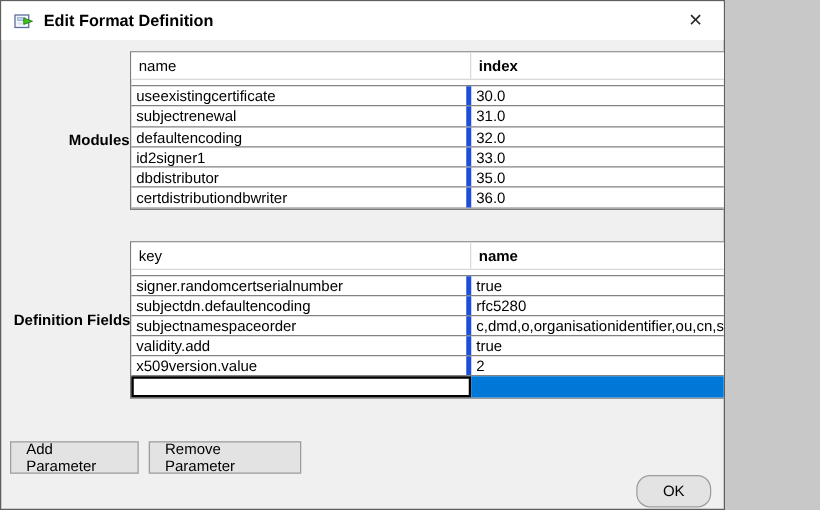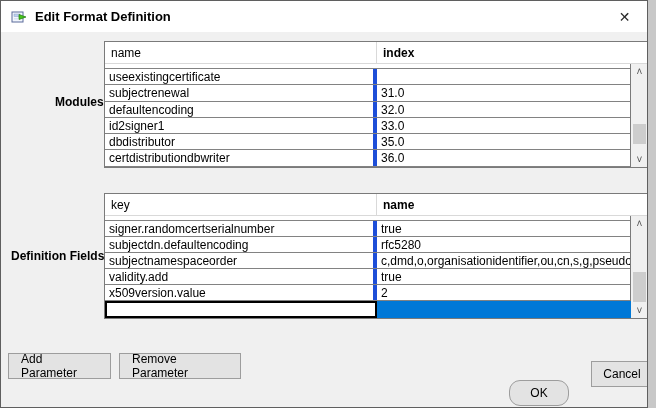--- a/index.html
+++ b/index.html
@@ -1,31 +1,31 @@
 <!DOCTYPE html>
 <html><head>
 <meta charset="utf-8">
 <style>
   html,body{margin:0;padding:0;background:#c8c8c8;}
   *{box-sizing:border-box;}
   .dialog{
-    position:relative;width:648px;height:408px;
+    position:relative;width:580px;height:408px;
     background:#f0f0f0;border:1px solid #5f5f5f;
     font-family:"Liberation Sans","DejaVu Sans",sans-serif;
     font-size:12px;color:#000;overflow:hidden;
   }
   
   .titlebar{position:absolute;left:0;top:0;right:0;height:31px;background:#ffffff;display:flex;align-items:center;}
   .app-icon{width:16px;height:16px;margin:0 8px 0 10px;flex:0 0 auto;}
   .title{font-size:13px;font-weight:700;}
   .close-btn{position:absolute;right:0;top:0;width:45px;height:31px;display:flex;align-items:center;justify-content:center;cursor:default;}
   .close-btn span{font-size:14px;color:#2b2b2b;}
   
   .sec-label{position:absolute;left:10px;font-weight:700;font-size:12px;}
-  #modules-label{top:94px;padding-left:44px;}
+  #modules-label{top:104px;padding-left:44px;}
   #fields-label{top:248px;}
   
   .table{position:absolute;left:103px;width:545px;background:#fff;border:1px solid #7a7a7a;}
   #modules-table{top:40px;height:127px;}
   #fields-table{top:192px;height:126px;}
   .thead{height:22px;display:flex;border-bottom:1px solid #d9d9d9;background:#fff;}
   .hcell{padding:4px 16px 0 6px;white-space:nowrap;overflow:hidden;}
   .hcell.h0{width:272px;border-right:1px solid #d9d9d9;}
   .hcell.h1{flex:1;font-weight:bold;}
   .tbody{position:absolute;top:22px;left:0;right:17px;bottom:0;overflow:hidden;border-right:1px solid #7a7a7a;}
@@ -79,20 +79,21 @@
 
   <div class="table" id="modules-table">
     <div class="thead">
       <div class="hcell h0">name</div>
       <div class="hcell h1">index</div>
     </div>
     <div class="tbody" id="modules-body">
       <div class="sliver"></div>
     <div class="trow">
           <div class="tcell c0">useexistingcertificate</div>
+          <div class="tcell c1">30.0</div>
         </div>
         <div class="trow">
           <div class="tcell c0">subjectrenewal</div>
           <div class="tcell c1">31.0</div>
         </div>
         <div class="trow">
           <div class="tcell c0">defaultencoding</div>
           <div class="tcell c1">32.0</div>
         </div>
         <div class="trow">

